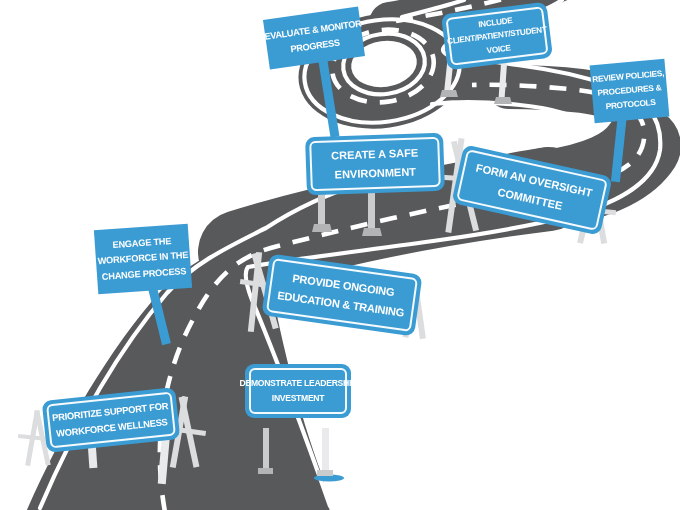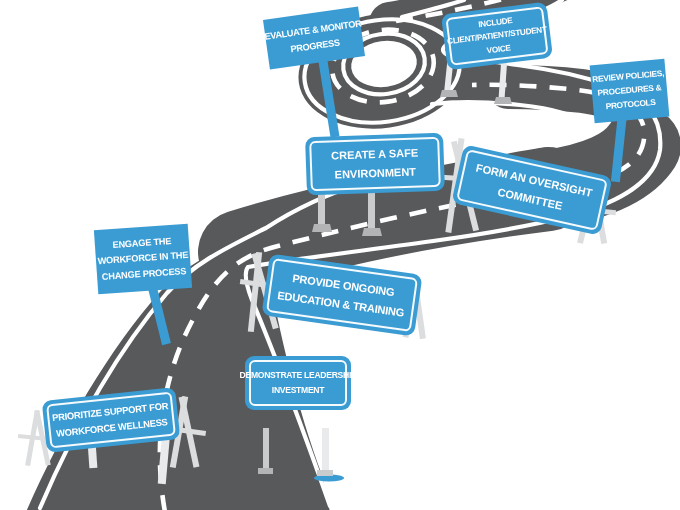--- a/index.html
+++ b/index.html
@@ -29,21 +29,21 @@
   .outlined::after{content:"";position:absolute;inset:4px;border:2px solid rgba(255,255,255,.95);
         border-radius:6px;pointer-events:none;}
   .s-evaluate   {left:266px;top:13px; width:96px; height:50px;transform:rotate(-8deg);  font-size:9.2px;line-height:1.75;letter-spacing:-.3px;}
   .s-include    {left:444px;top:8px;  width:106px;height:56px;transform:rotate(-7deg);  font-size:8.2px;line-height:1.6; letter-spacing:-.3px;}
   .s-review     {left:592px;top:62px; width:75px; height:58px;transform:rotate(-5deg);  font-size:8.4px;line-height:1.65;letter-spacing:-.3px;}
   .s-create     {left:306px;top:135px;width:138px;height:58px;transform:rotate(-2deg);  font-size:11px; line-height:1.7;}
   .s-form       {left:456px;top:160px;width:152px;height:60px;transform:rotate(12.5deg);font-size:11px; line-height:1.7;}
   .s-engage     {left:96px; top:227px;width:94px; height:64px;transform:rotate(-4deg);  font-size:9.2px;line-height:1.65;letter-spacing:-.2px;}
   .s-provide    {left:265px;top:264px;width:154px;height:62px;transform:rotate(8deg);   font-size:11px; line-height:1.7; letter-spacing:-.2px;}
   .s-prioritize {left:44px; top:394px;width:134px;height:52px;transform:rotate(-6deg);  font-size:9.4px;line-height:1.7; letter-spacing:-.3px;}
-  .s-demonstrate{left:245px;top:356px;width:106px;height:54px;transform:rotate(0deg);   font-size:8.6px;line-height:1.8; letter-spacing:-.3px;}
+  .s-demonstrate{left:245px;top:364px;width:106px;height:54px;transform:rotate(0deg);   font-size:8.6px;line-height:1.8; letter-spacing:-.3px;}
 </style>
 </head>
 <body>
 
 <div id="stage">
 
   <svg id="road-svg" width="680" height="510" viewBox="0 0 680 510">
 
     <g>
       <path class="road-f" d="M 26,512 C 62,430 110,348 160,292 C 188,262 222,246 262,237 L 292,231 L 268,266 C 278,330 298,410 322,475 L 330,512 Z"></path>

